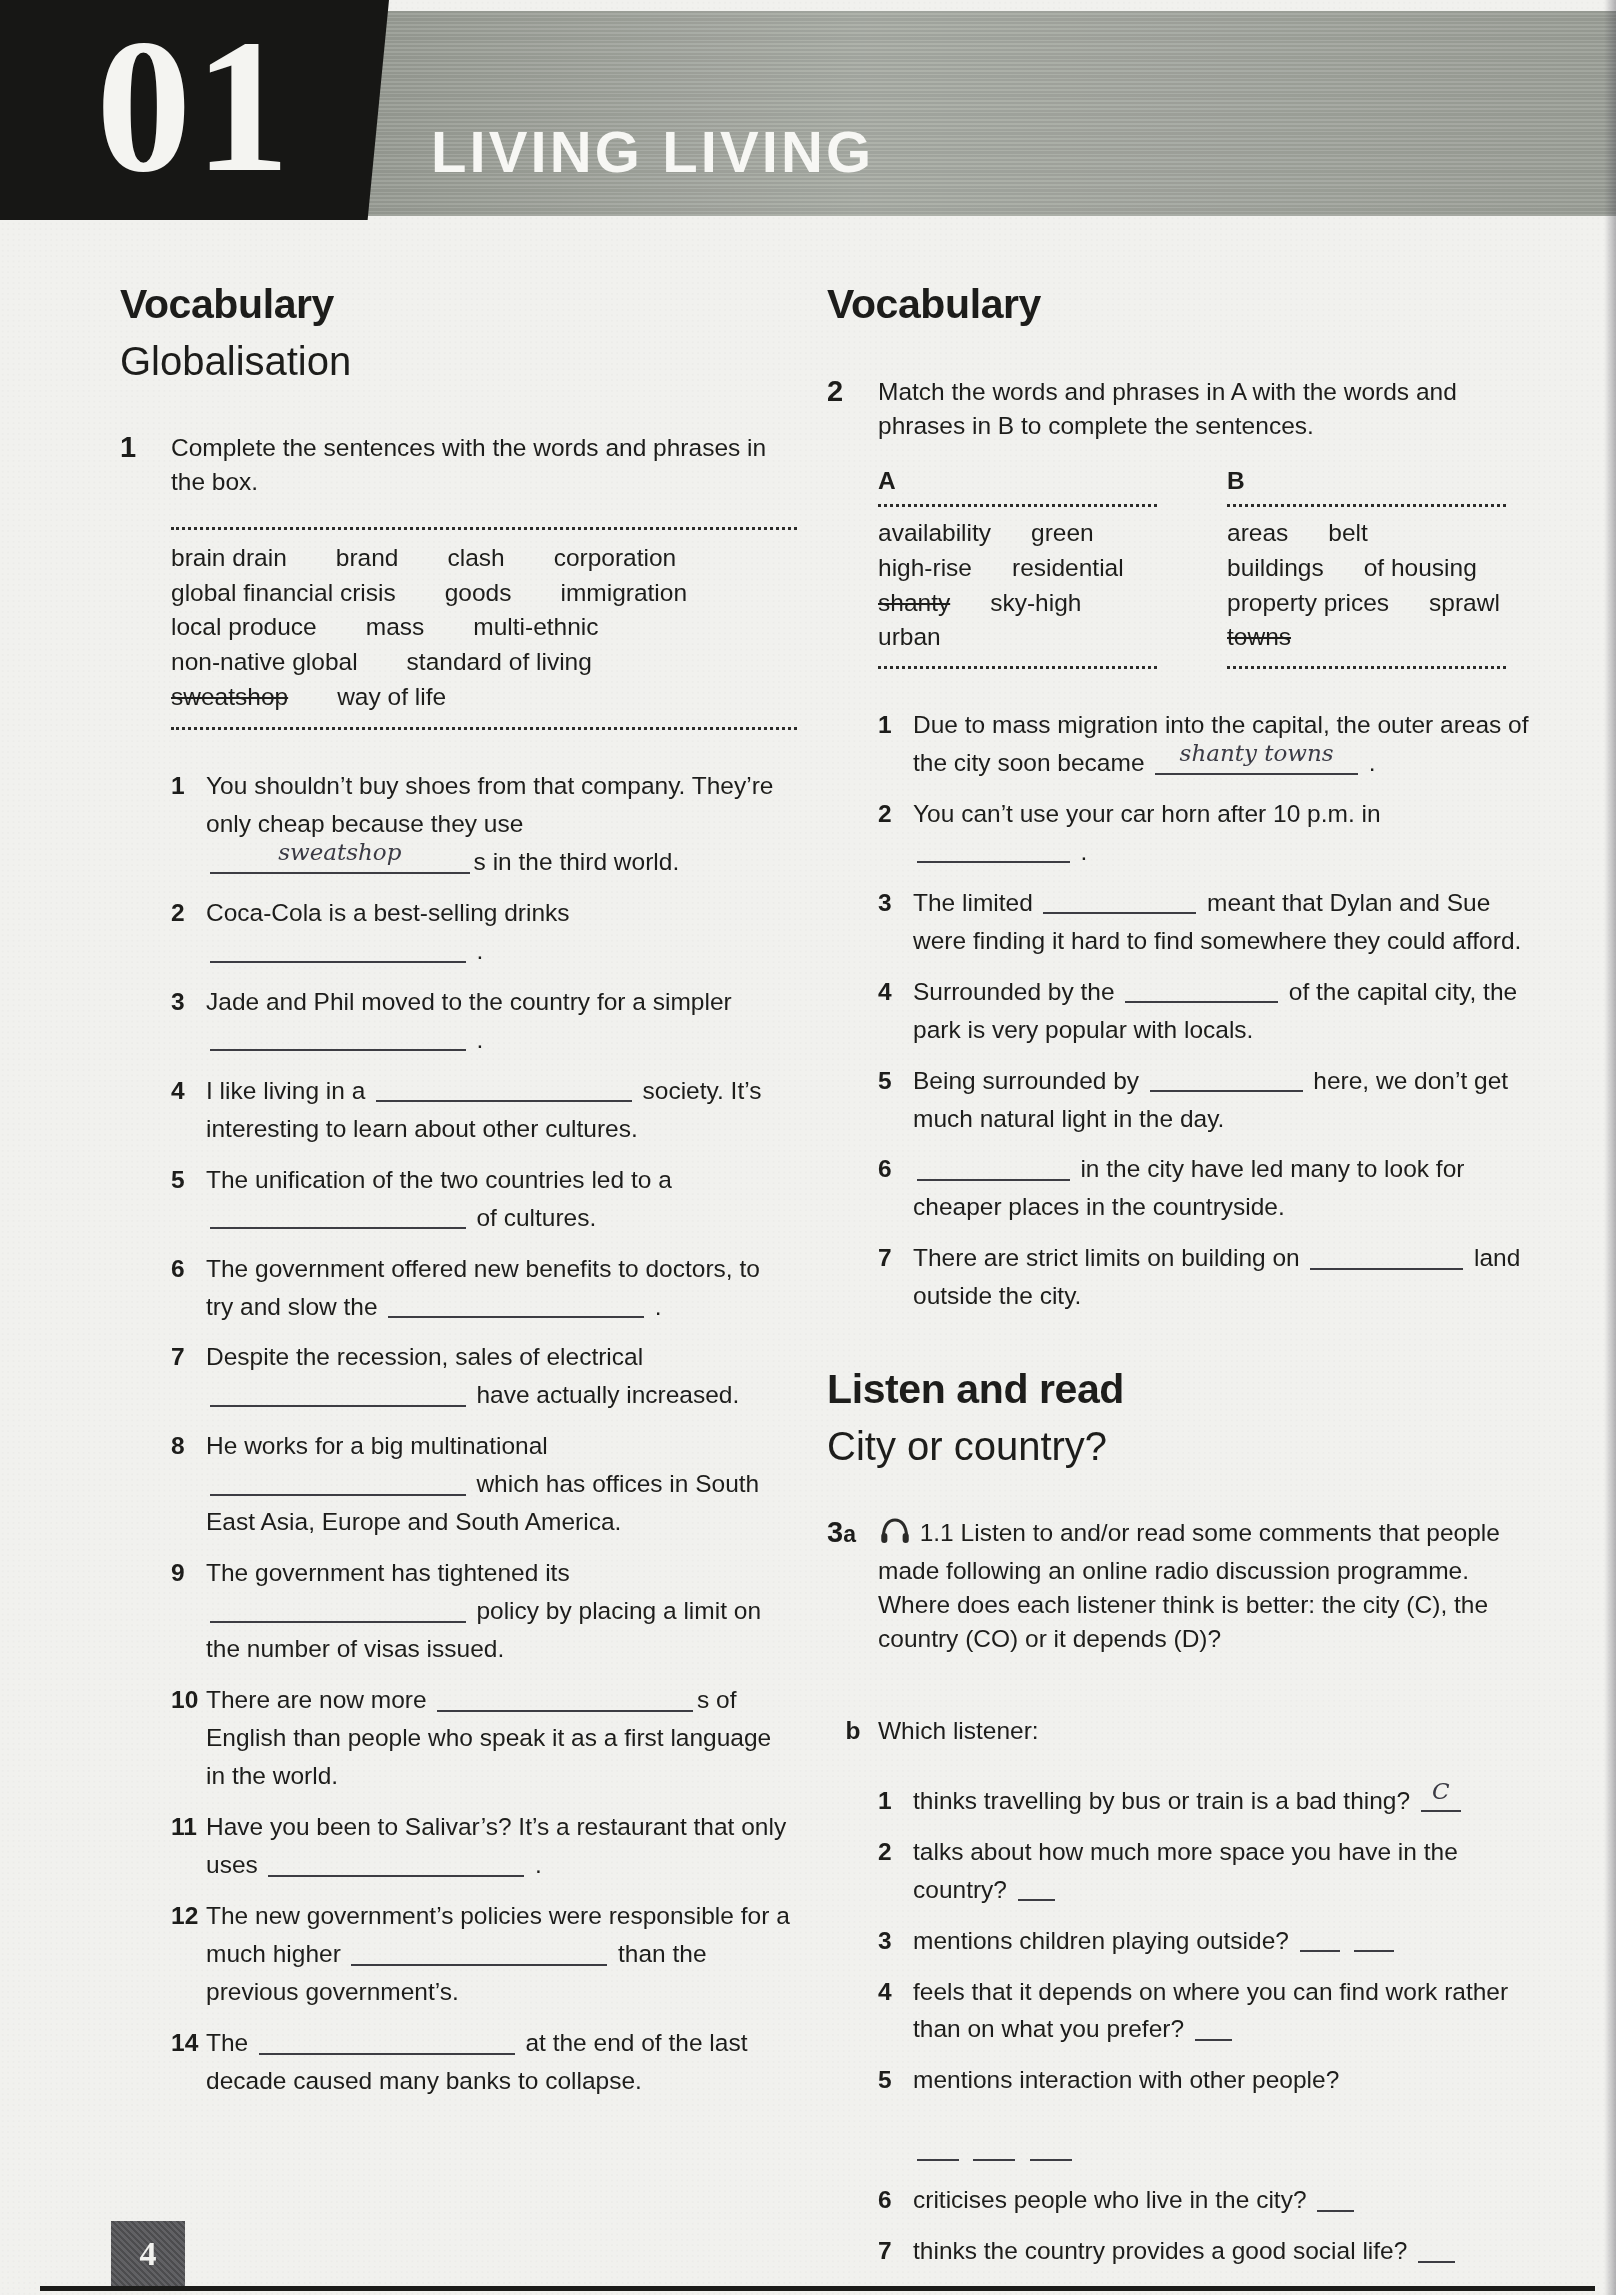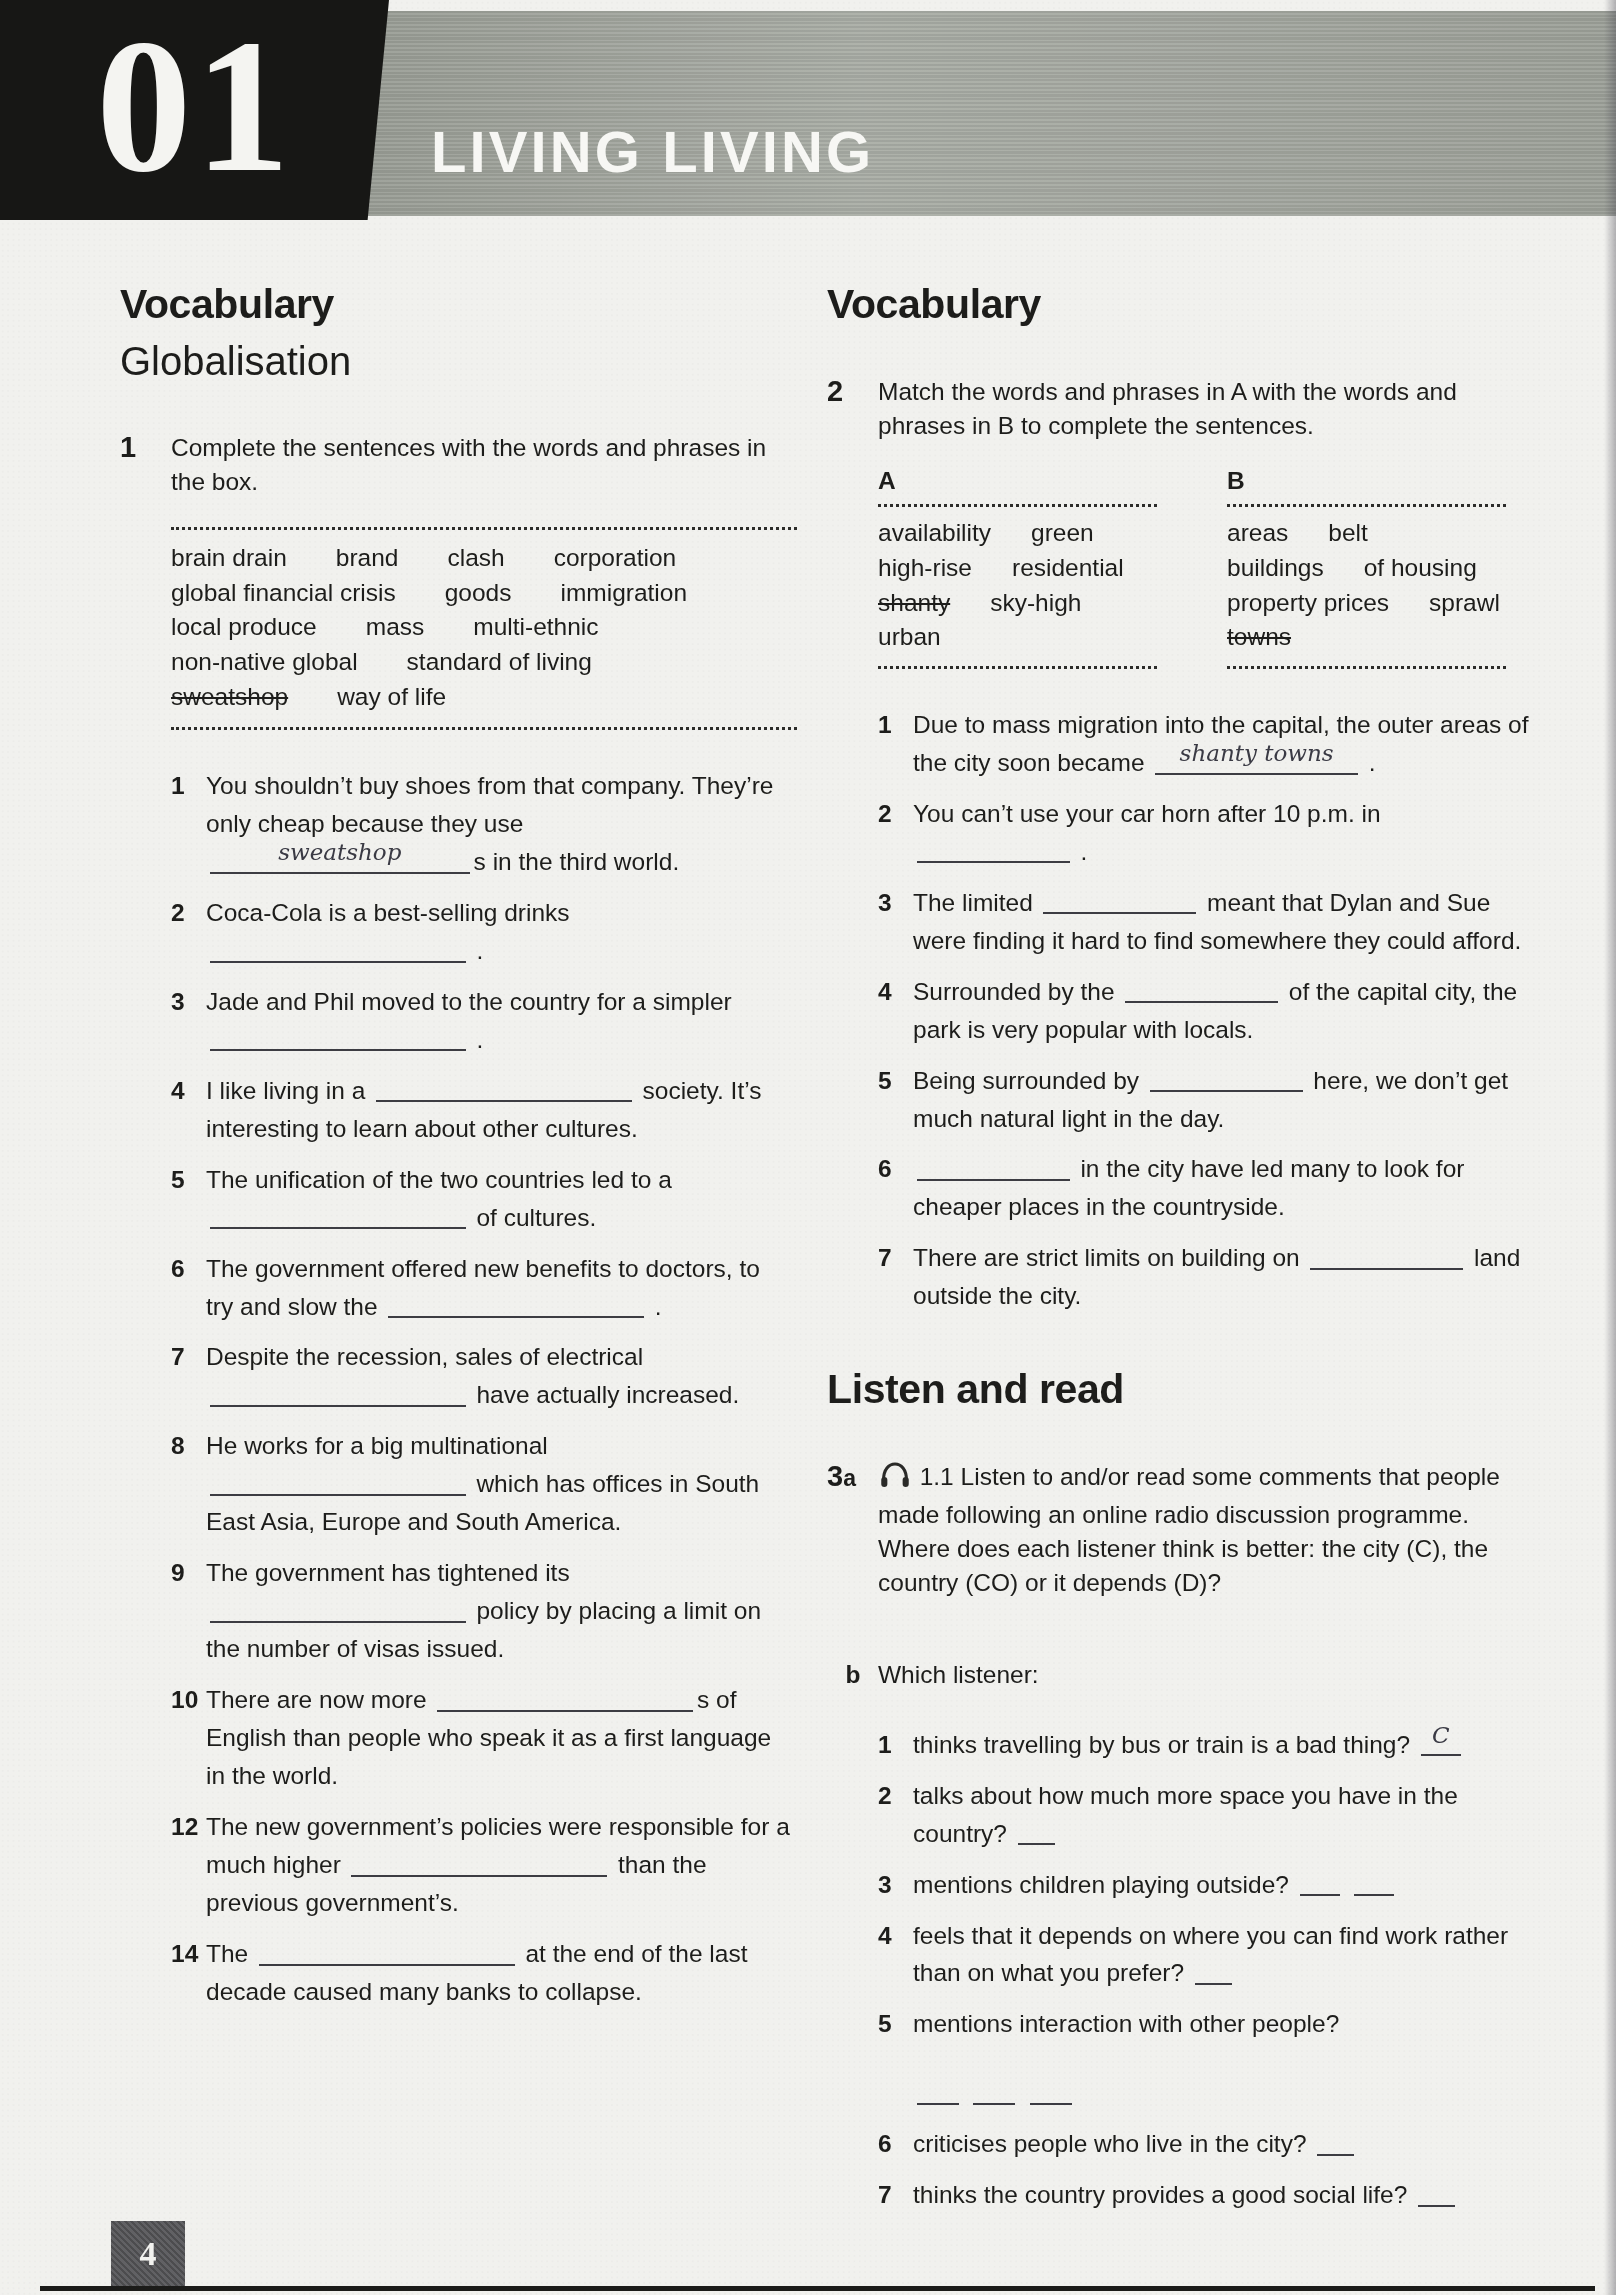--- a/index.html
+++ b/index.html
@@ -164,20 +164,24 @@
           </li>
           <li>
             <span class="num">9</span>
             <span class="body">The government has tightened its <span class="blank" style="width: 256px;"></span> policy by placing a limit on the number of visas issued.</span>
           </li>
           <li>
             <span class="num">10</span>
             <span class="body">There are now more <span class="blank" style="width: 256px;"></span>s of English than people who speak it as a first language in the world.</span>
           </li>
           <li>
+            <span class="num">11</span>
+            <span class="body">Have you been to Salivar’s? It’s a restaurant that only uses <span class="blank" style="width: 256px;"></span> .</span>
+          </li>
+          <li>
             <span class="num">12</span>
             <span class="body">The new government’s policies were responsible for a much higher <span class="blank" style="width: 256px;"></span> than the previous government’s.</span>
           </li>
           <li>
             <span class="num">14</span>
             <span class="body">The <span class="blank" style="width: 256px;"></span> at the end of the last decade caused many banks to collapse.</span>
           </li>
         </ol>
     </div>
 
@@ -257,20 +261,21 @@
             <span class="num">6</span>
             <span class="body"><span class="blank" style="width: 153px;"></span> in the city have led many to look for cheaper places in the countryside.</span>
           </li>
           <li>
             <span class="num">7</span>
             <span class="body">There are strict limits on building on <span class="blank" style="width: 153px;"></span> land outside the city.</span>
           </li>
         </ol>
 
       <div class="section-heading listen-heading">Listen and read</div>
+      <div class="section-subheading">City or country?</div>
 
       <div class="ex-row">
         <span class="ex-num"><span>3</span><span class="sub">a</span></span>
         <span class="ex-body">
           <span class="audio-icon">
             <svg width="34" height="27.5" viewBox="0 0 44 36">
               <path d="M7 25 C7 11 14 4 22 4 C30 4 37 11 37 25" fill="none" stroke="#2a2a28" stroke-width="4"></path>
               <rect x="4" y="21" width="8" height="13" rx="4" fill="#2a2a28"></rect>
               <rect x="32" y="21" width="8" height="13" rx="4" fill="#2a2a28"></rect>
             </svg>

